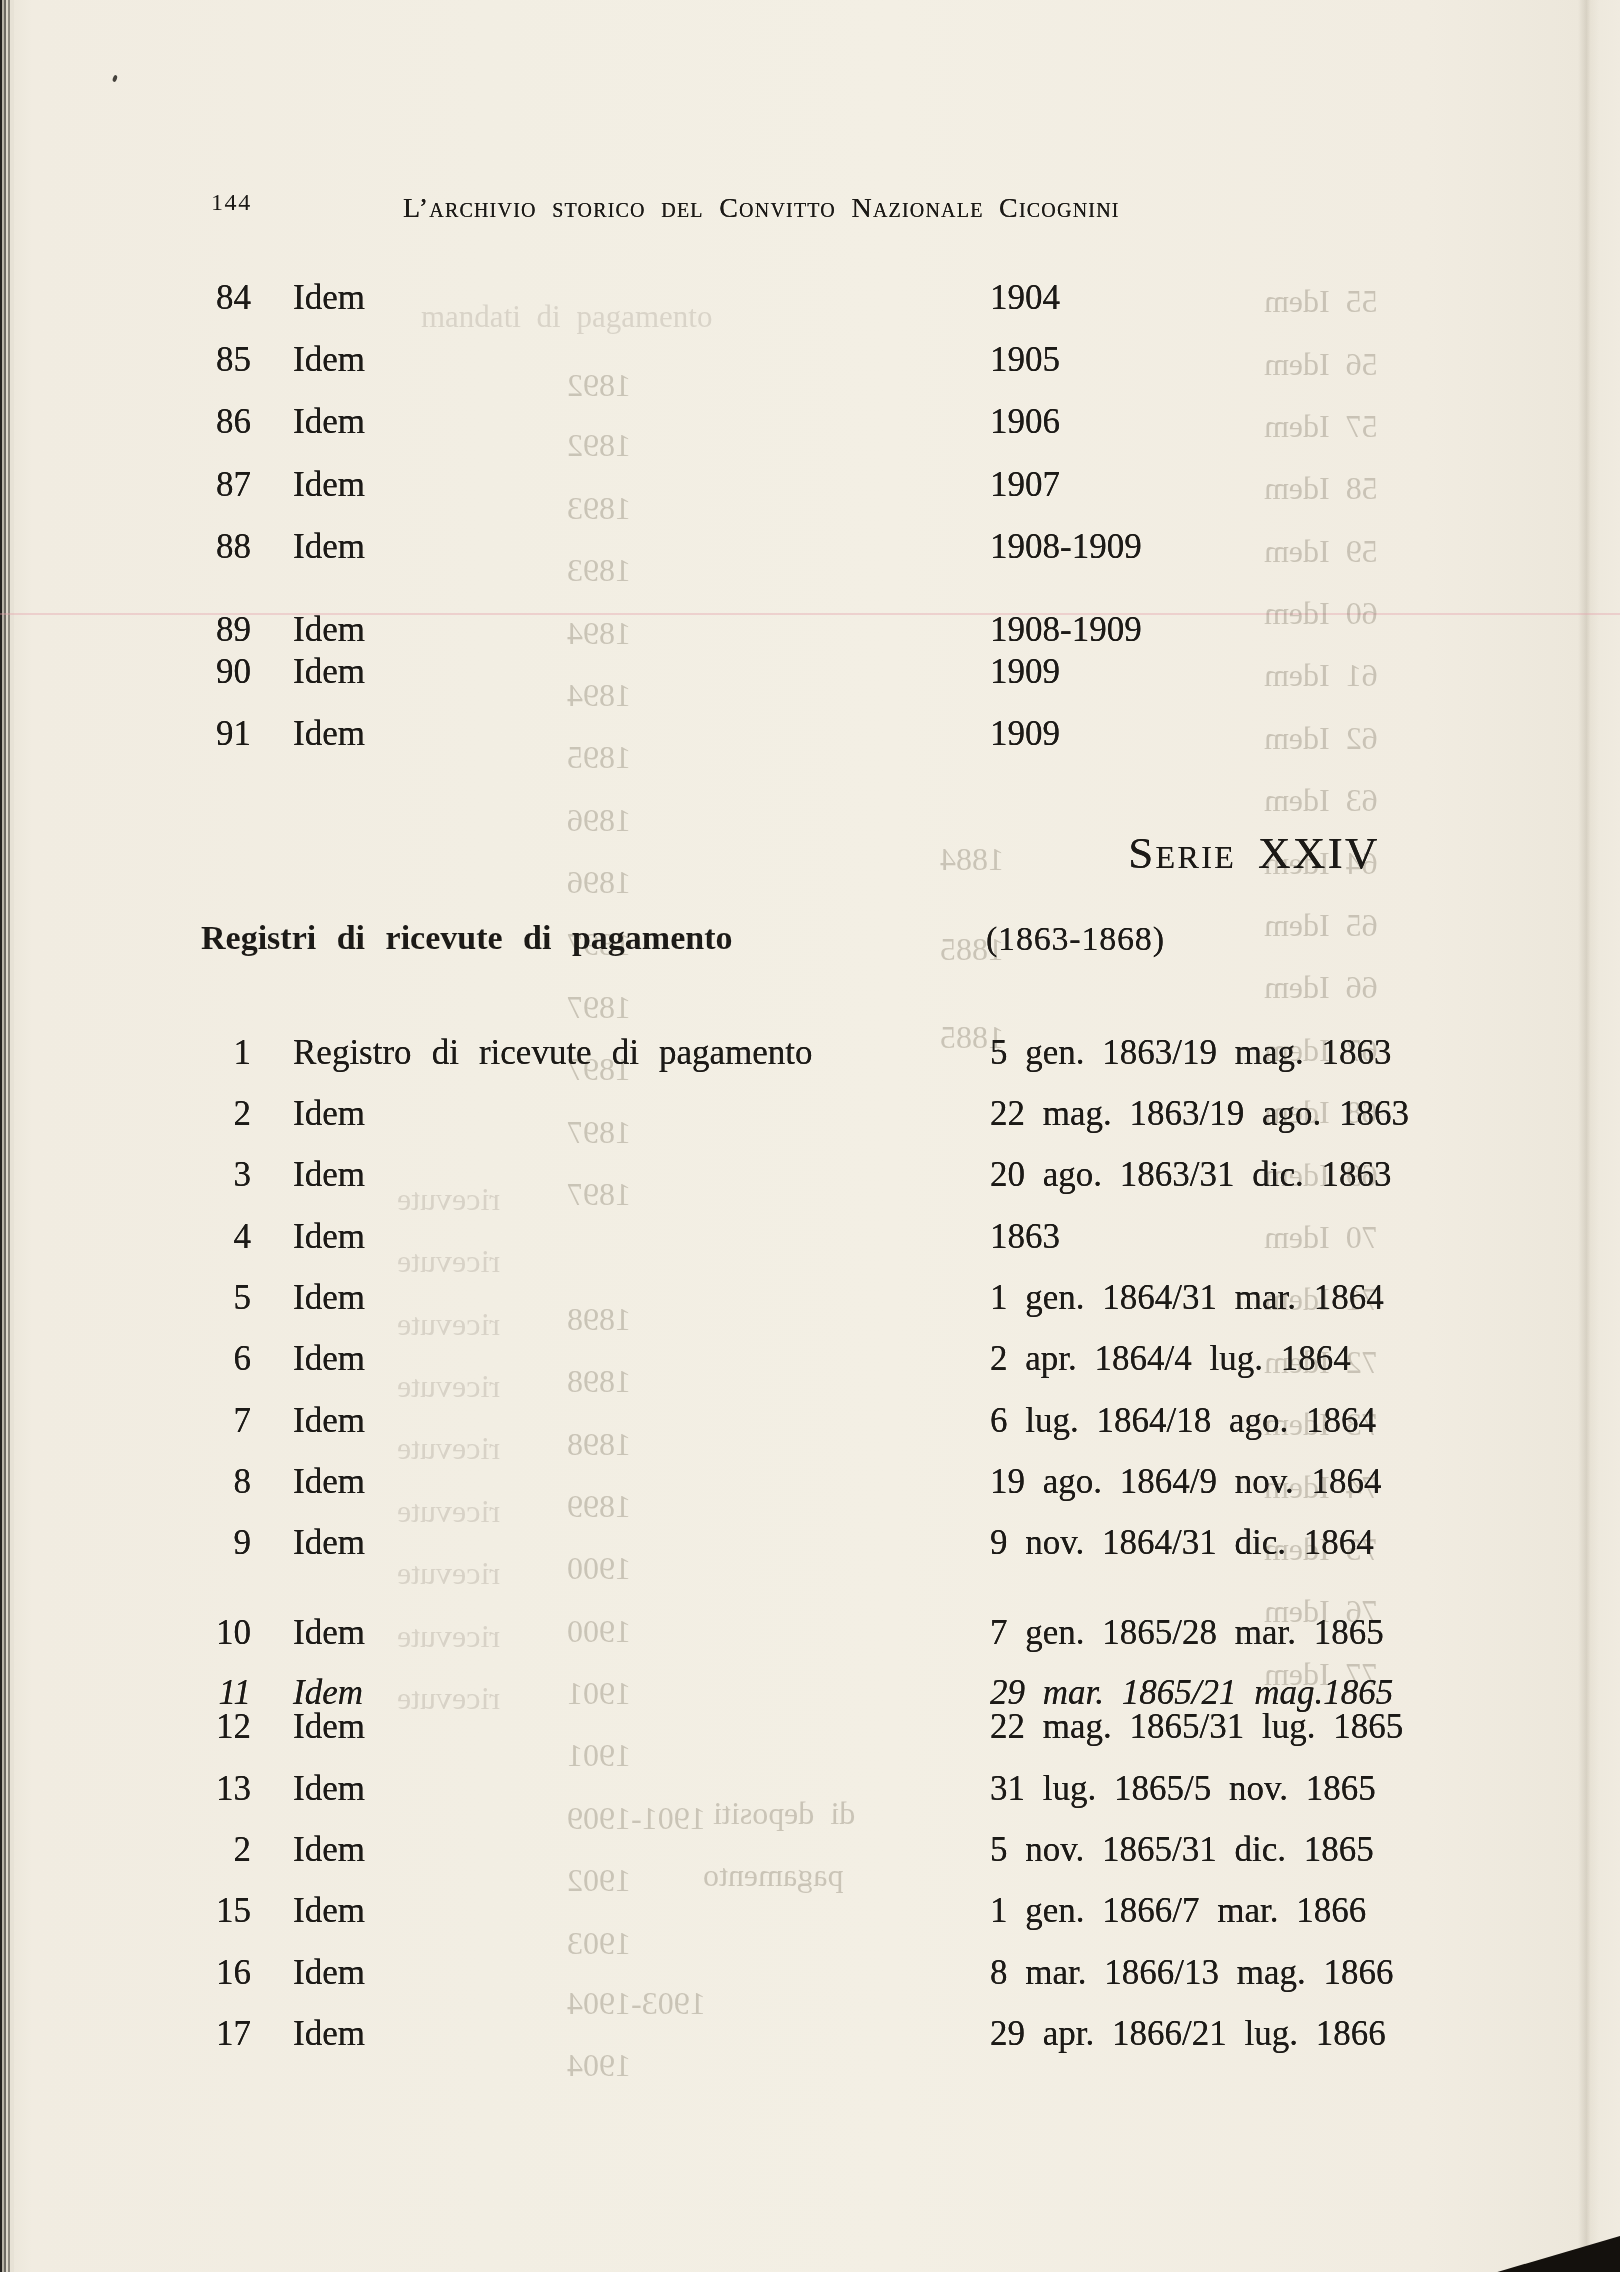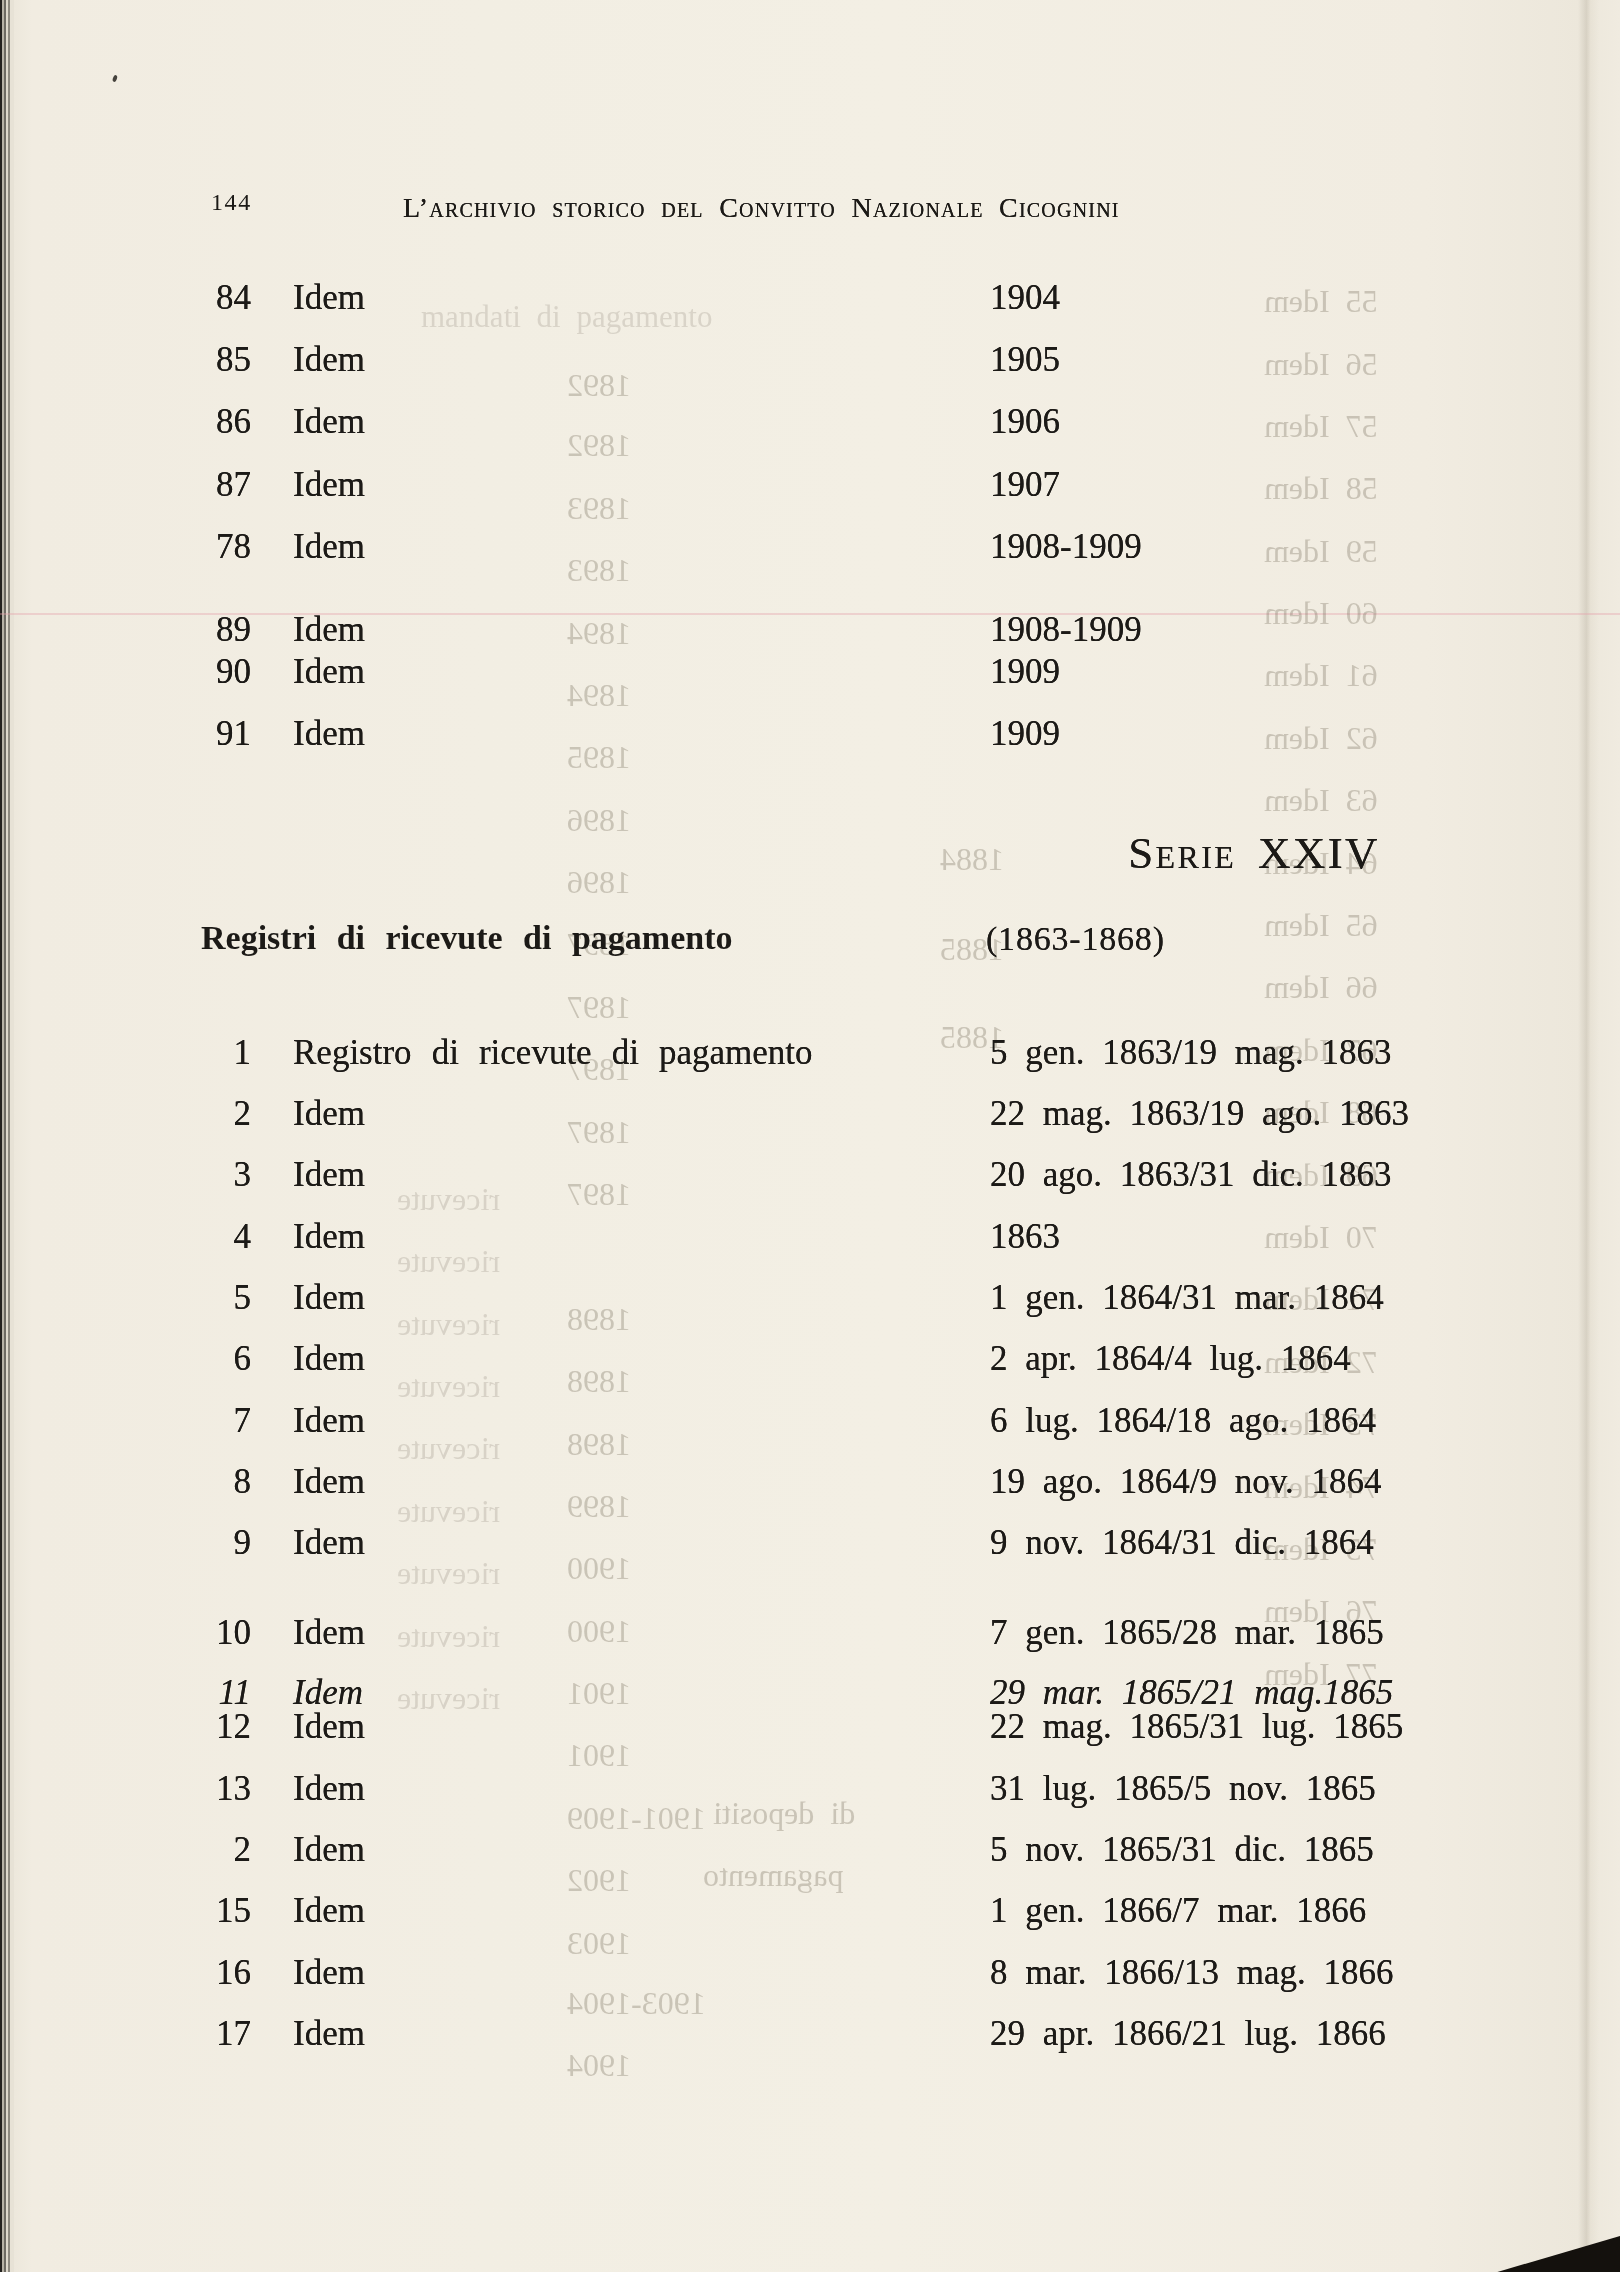--- a/index.html
+++ b/index.html
@@ -184,21 +184,21 @@
         <span class="num">86</span>
         <span class="lbl">Idem</span>
         <span class="dt">1906</span>
       </div>
       <div class="row" style="top: 467px;">
         <span class="num">87</span>
         <span class="lbl">Idem</span>
         <span class="dt">1907</span>
       </div>
       <div class="row" style="top: 529px;">
-        <span class="num">78</span>
+        <span class="num">88</span>
         <span class="lbl">Idem</span>
         <span class="dt">1908-1909</span>
       </div>
       <div class="row" style="top: 591px; margin-top: 21px;">
         <span class="num">89</span>
         <span class="lbl">Idem</span>
         <span class="dt">1908-1909</span>
       </div>
       <div class="row" style="top: 654px;">
         <span class="num">90</span>

